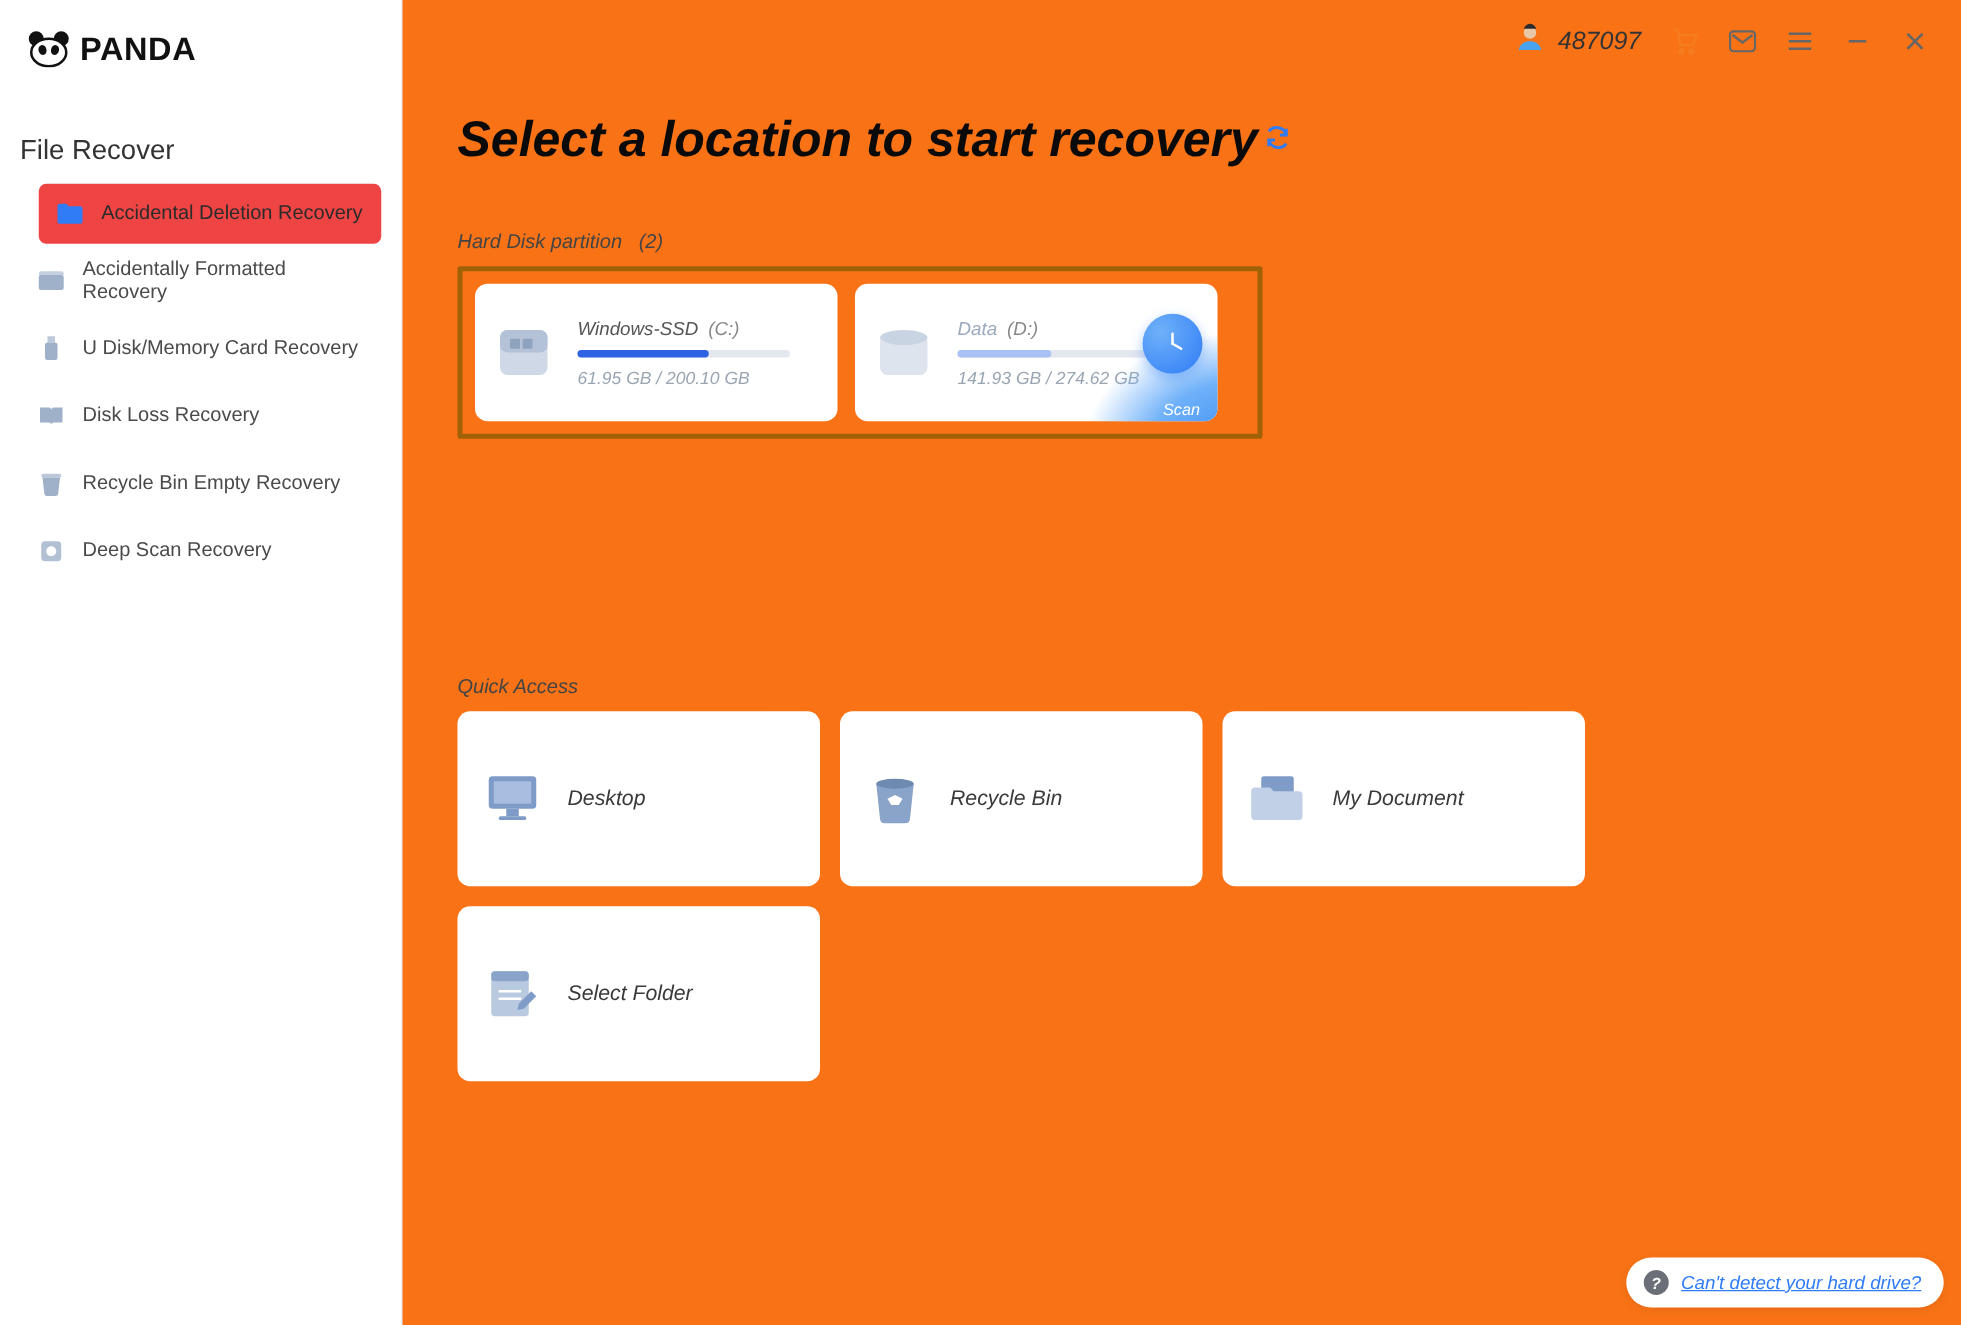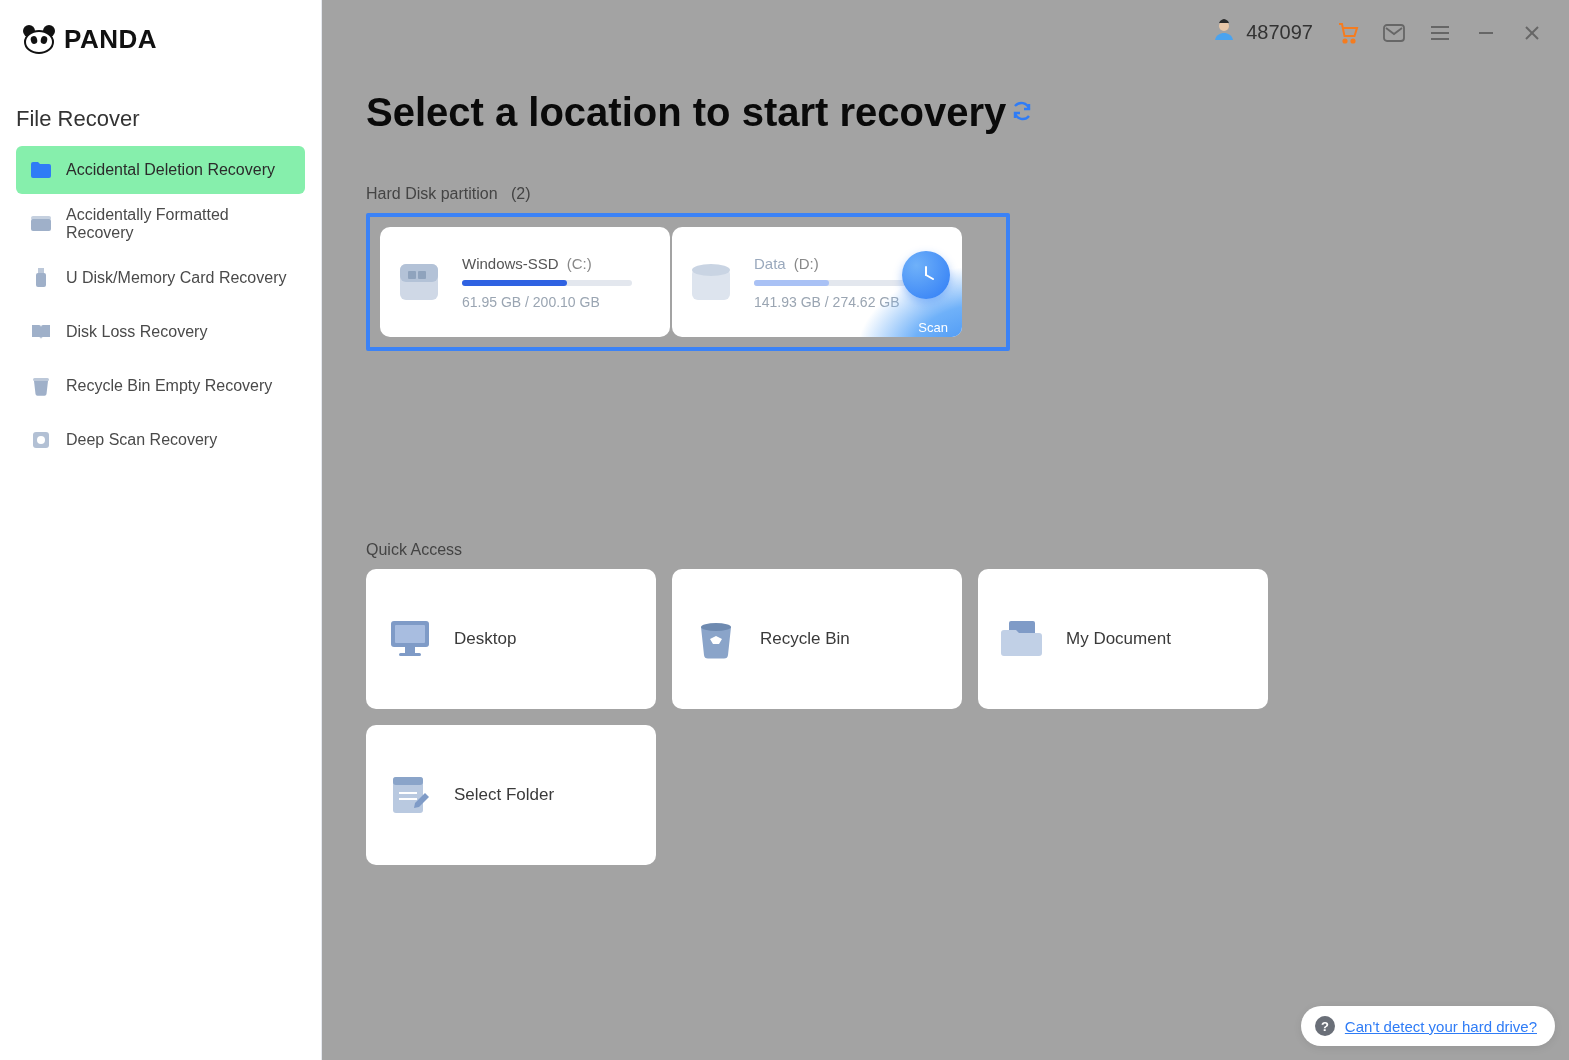--- a/index.html
+++ b/index.html
@@ -40,35 +40,37 @@
   gap: 14px;
   height: 48px;
   padding: 0 14px;
   border-radius: 6px;
   cursor: pointer;
   color: #4a4a4a;
   font-size: 16px;
   margin-bottom: 6px;
 }
 .sidebar-item.active {
-  background: #86efac;
+  background: #ef4444;
   color: #2b2b2b;
+  margin-left: 15px;
 }
 .sidebar-item .icon-slot {
   width: 22px; height: 22px;
   display: flex; align-items: center; justify-content: center;
   color: #9fb0c9;
 }
 .sidebar-item.active .icon-slot { color: #2f7cf6; }
 
 .main {
   flex: 1;
-  background: #a3a3a3;
+  background: #f97316;
   position: relative;
   padding: 0 44px;
+  font-style: italic;
 }
 .topbar {
   position: absolute;
   top: 18px; right: 26px;
   display: flex;
   align-items: center;
   gap: 24px;
 }
 .user-chip {
   display:flex; align-items:center; gap:10px;
@@ -87,25 +89,25 @@
   color: #0a0a0a;
 }
 .refresh-btn { color:#2f7cf6; cursor:pointer; }
 
 .subsection-label {
   font-size: 16px; color:#444;
   margin-top: 50px;
   margin-bottom: 10px;
 }
 .highlight-box {
-  border: 4px solid #3b82f6;
+  border: 4px solid #a16207;
   padding: 10px;
   border-radius: 2px;
   display:flex;
-  gap: 2px;
+  gap: 14px;
   width: 616px;
   box-sizing: content-box;
 }
 .partition-card {
   width: 290px;
   height: 110px;
   background:#fff;
   border-radius: 10px;
   display:flex;
   align-items:center;

